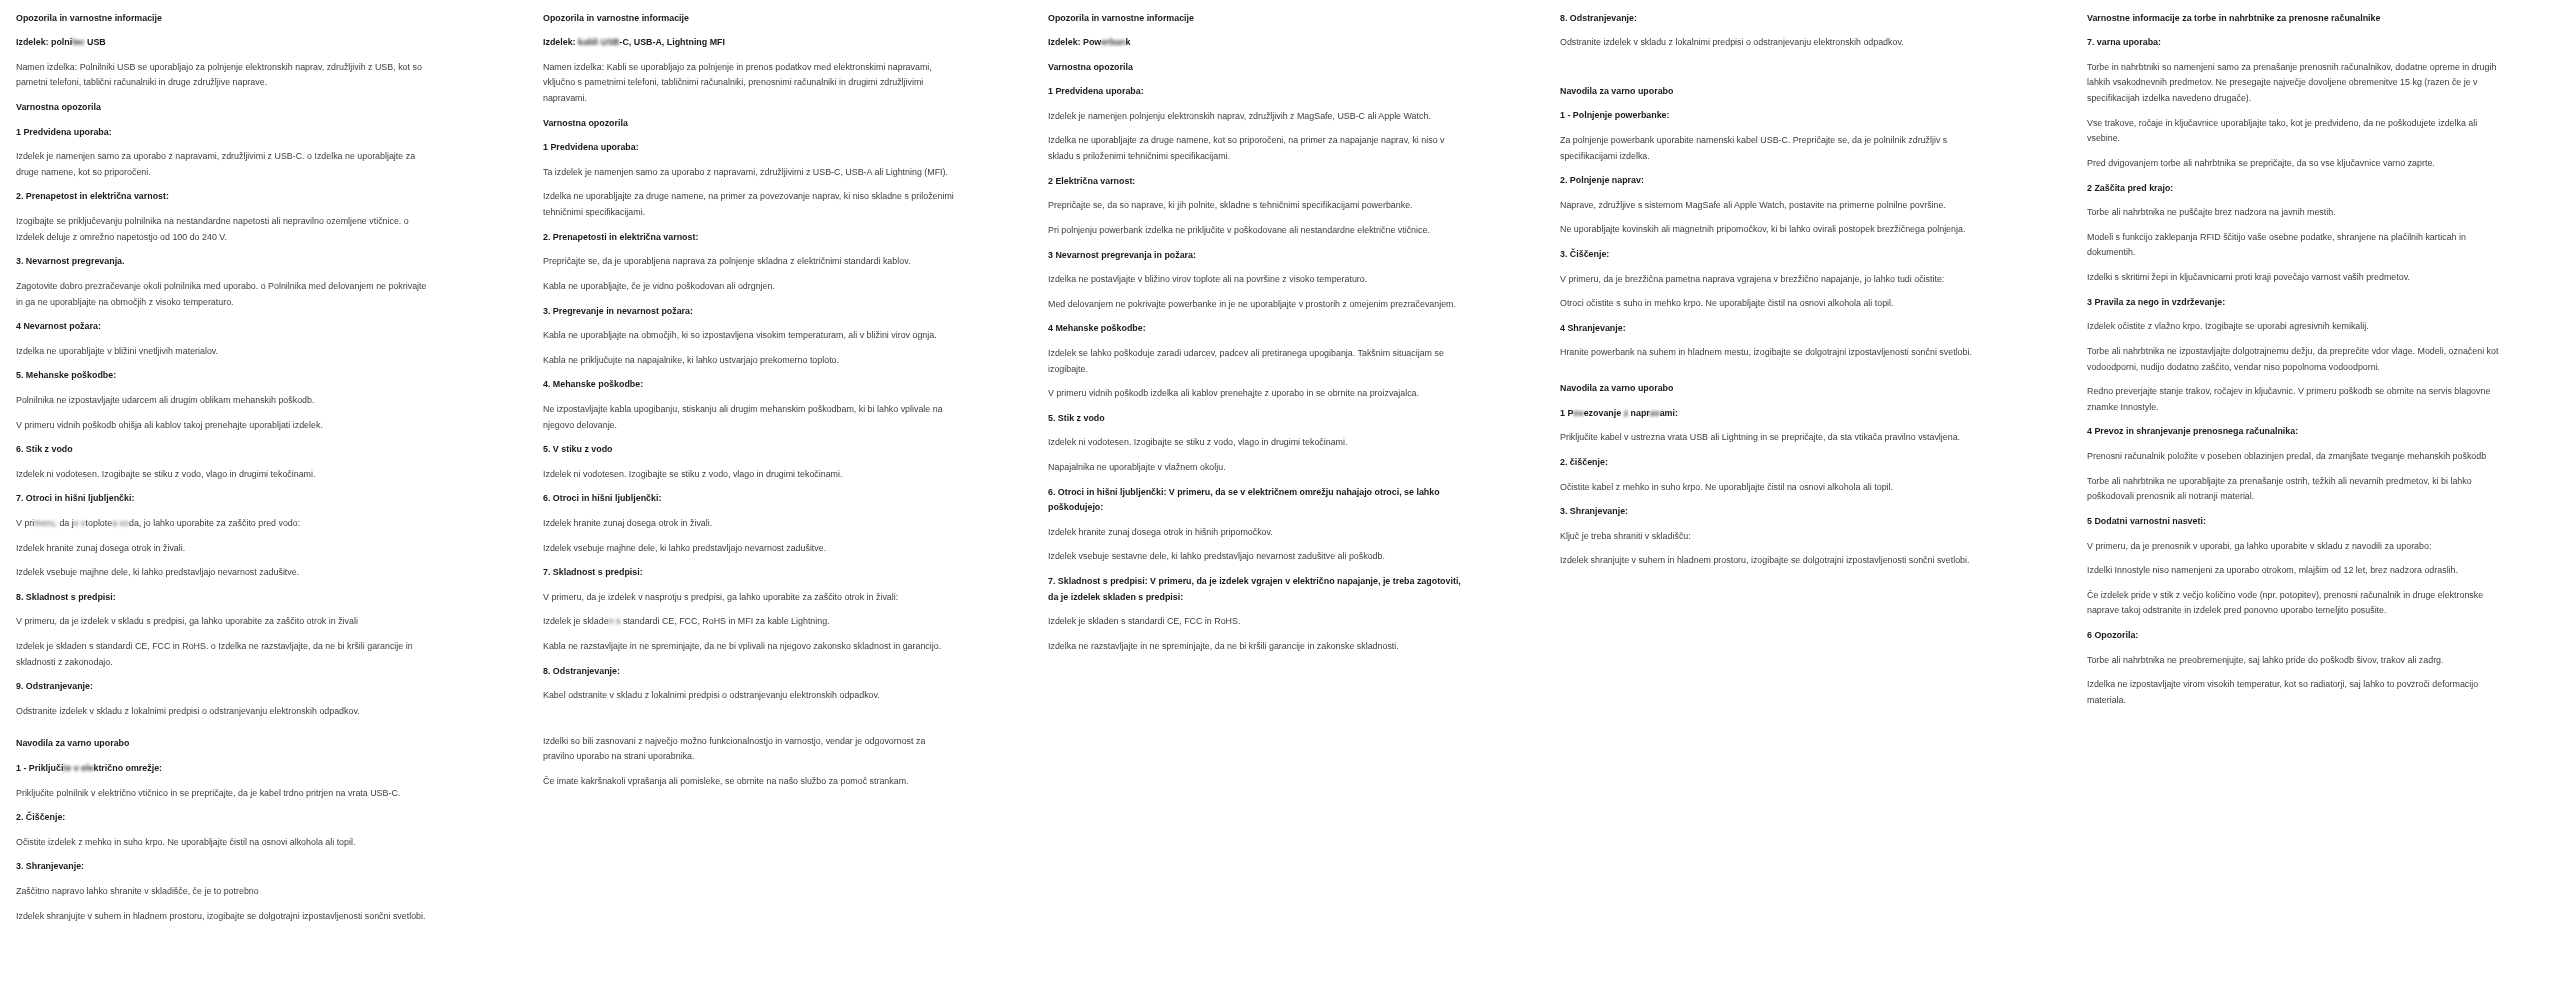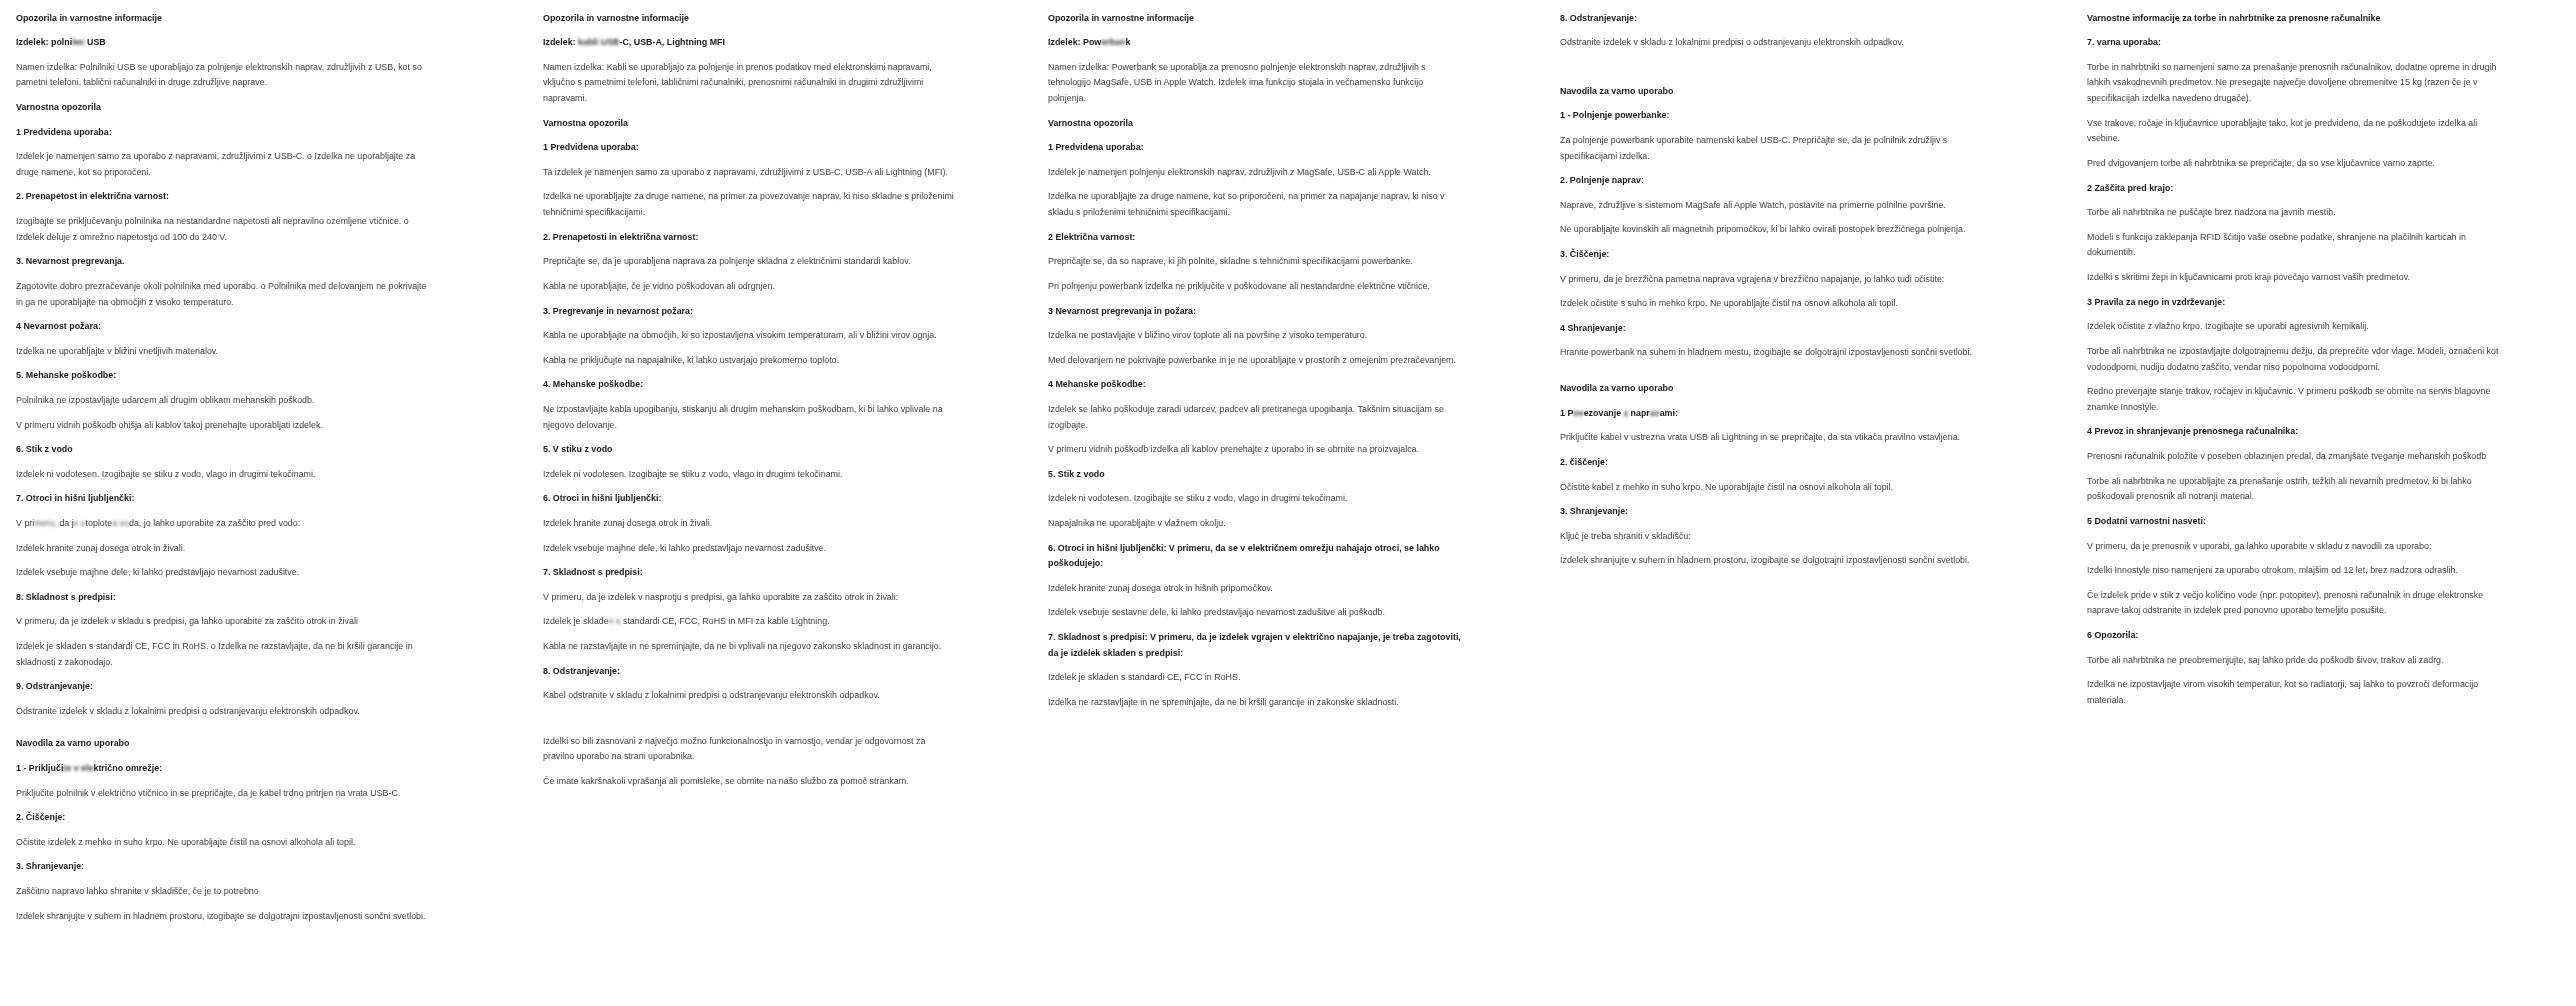--- a/index.html
+++ b/index.html
@@ -104,21 +104,20 @@
       <div class="p">Kabla ne razstavljajte in ne spreminjajte, da ne bi vplivali na njegovo zakonsko skladnost in garancijo.</div>
       <div class="h">8. Odstranjevanje:</div>
       <div class="p">Kabel odstranite v skladu z lokalnimi predpisi o odstranjevanju elektronskih odpadkov.</div>
       <div class="gap" style="height: 21px;"></div>
       <div class="p">Izdelki so bili zasnovani z največjo možno funkcionalnostjo in varnostjo, vendar je odgovornost za pravilno uporabo na strani uporabnika.</div>
       <div class="p">Če imate kakršnakoli vprašanja ali pomisleke, se obrnite na našo službo za pomoč strankam.</div>
     </div>
     <div class="col" style="left: 1048px;">
       <div class="h">Opozorila in varnostne informacije</div>
       <div class="h"><span>Izdelek: Pow</span><span class="blur">erban</span><span>k</span></div>
-      <div class="p">Namen izdelka: Powerbank se uporablja za prenosno polnjenje elektronskih naprav, združljivih s tehnologijo MagSafe, USB in Apple Watch. Izdelek ima funkcijo stojala in večnamensko funkcijo polnjenja.</div>
       <div class="h">Varnostna opozorila</div>
       <div class="h">1 Predvidena uporaba:</div>
       <div class="p">Izdelek je namenjen polnjenju elektronskih naprav, združljivih z MagSafe, USB-C ali Apple Watch.</div>
       <div class="p">Izdelka ne uporabljajte za druge namene, kot so priporočeni, na primer za napajanje naprav, ki niso v skladu s priloženimi tehničnimi specifikacijami.</div>
       <div class="h">2 Električna varnost:</div>
       <div class="p">Prepričajte se, da so naprave, ki jih polnite, skladne s tehničnimi specifikacijami powerbanke.</div>
       <div class="p">Pri polnjenju powerbank izdelka ne priključite v poškodovane ali nestandardne električne vtičnice.</div>
       <div class="h">3 Nevarnost pregrevanja in požara:</div>
       <div class="p">Izdelka ne postavljajte v bližino virov toplote ali na površine z visoko temperaturo.</div>
       <div class="p">Med delovanjem ne pokrivajte powerbanke in je ne uporabljajte v prostorih z omejenim prezračevanjem.</div>
@@ -140,21 +139,21 @@
       <div class="p">Odstranite izdelek v skladu z lokalnimi predpisi o odstranjevanju elektronskih odpadkov.</div>
       <div class="gap" style="height: 24px;"></div>
       <div class="h">Navodila za varno uporabo</div>
       <div class="h">1 - Polnjenje powerbanke:</div>
       <div class="p">Za polnjenje powerbank uporabite namenski kabel USB-C. Prepričajte se, da je polnilnik združljiv s specifikacijami izdelka.</div>
       <div class="h">2. Polnjenje naprav:</div>
       <div class="p">Naprave, združljive s sistemom MagSafe ali Apple Watch, postavite na primerne polnilne površine.</div>
       <div class="p">Ne uporabljajte kovinskih ali magnetnih pripomočkov, ki bi lahko ovirali postopek brezžičnega polnjenja.</div>
       <div class="h">3. Čiščenje:</div>
       <div class="p">V primeru, da je brezžična pametna naprava vgrajena v brezžično napajanje, jo lahko tudi očistite:</div>
-      <div class="p">Izdelek očistite s suho in mehko krpo. Ne uporabljajte čistil na osnovi alkohola ali topil.</div>
+      <div class="p">Otroci očistite s suho in mehko krpo. Ne uporabljajte čistil na osnovi alkohola ali topil.</div>
       <div class="h">4 Shranjevanje:</div>
       <div class="p">Hranite powerbank na suhem in hladnem mestu, izogibajte se dolgotrajni izpostavljenosti sončni svetlobi.</div>
       <div class="gap" style="height: 11.3px;"></div>
       <div class="h">Navodila za varno uporabo</div>
       <div class="h"><span>1 P</span><span class="blur">ov</span><span>ezovanje </span><span class="blur">z</span><span> napr</span><span class="blur">av</span><span>ami:</span></div>
       <div class="p">Priključite kabel v ustrezna vrata USB ali Lightning in se prepričajte, da sta vtikača pravilno vstavljena.</div>
       <div class="h">2. čiščenje:</div>
       <div class="p">Očistite kabel z mehko in suho krpo. Ne uporabljajte čistil na osnovi alkohola ali topil.</div>
       <div class="h">3. Shranjevanje:</div>
       <div class="p">Ključ je treba shraniti v skladišču:</div>

